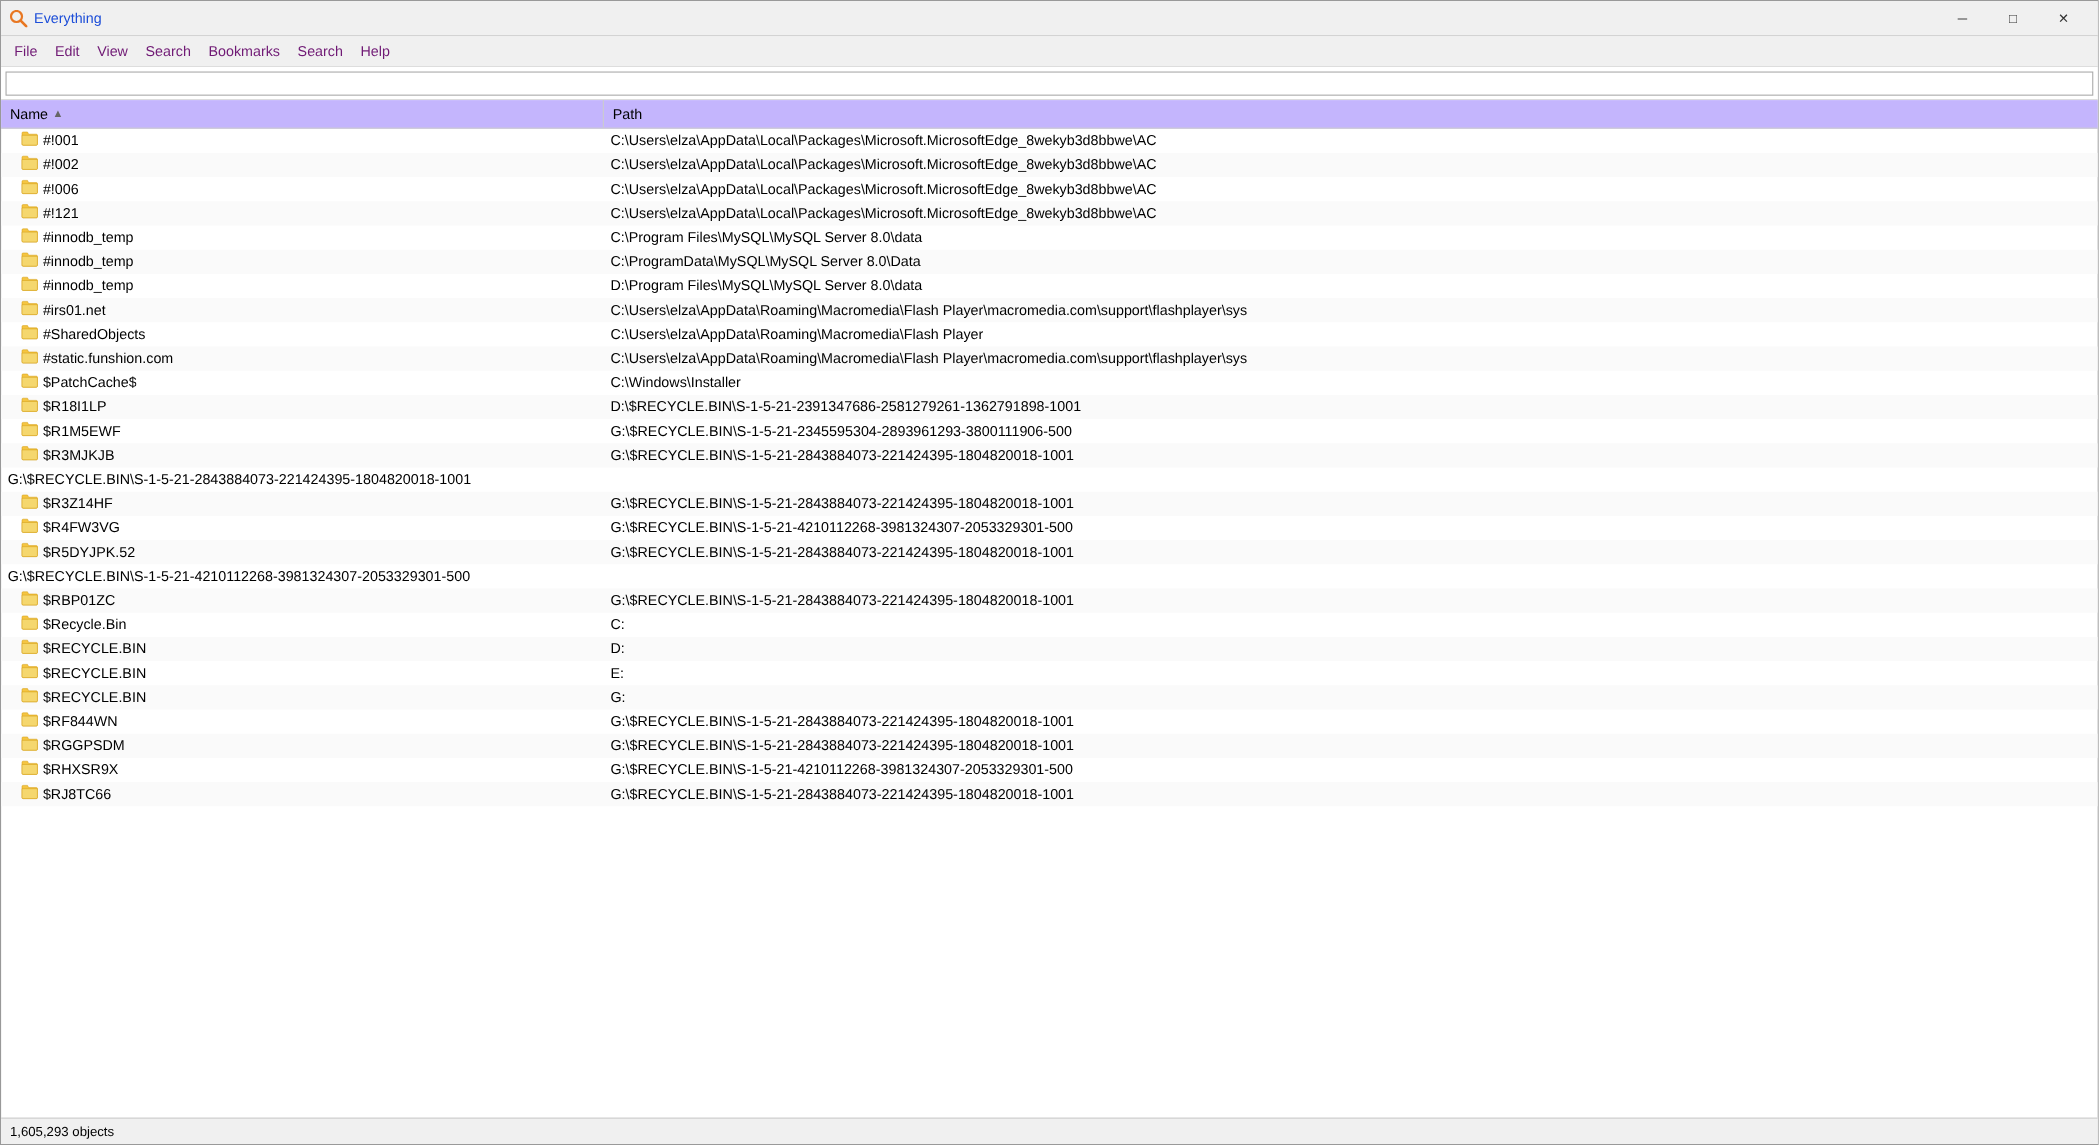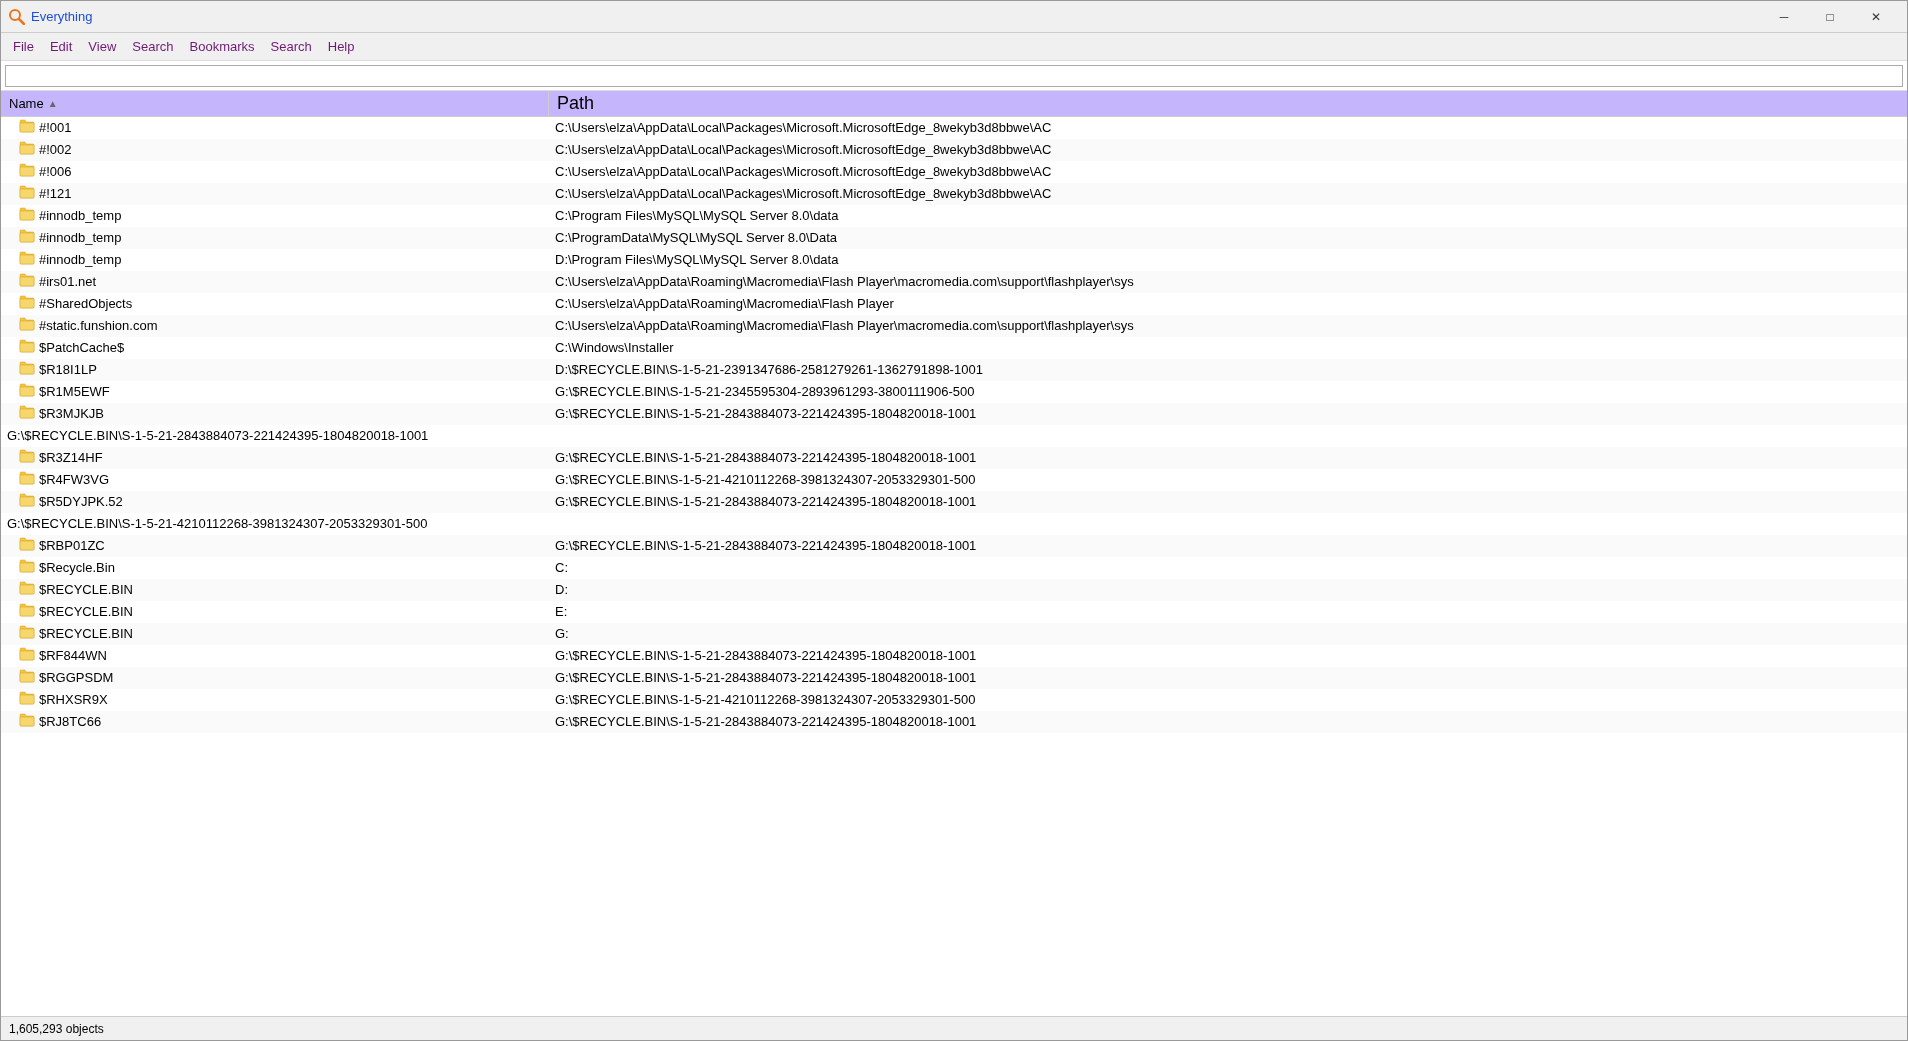--- a/index.html
+++ b/index.html
@@ -103,21 +103,21 @@
       align-items: center;
       gap: 4px;
       border-right: 1px solid #ccc;
       height: 100%;
       cursor: pointer;
     }
     .col-path {
       flex: 1;
       padding: 0 8px;
       font-weight: normal;
-      font-size: 18px;
+      font-size: 13px;
       height: 100%;
       display: flex;
       align-items: center;
       cursor: pointer;
     }
     .content-area {
       flex: 1;
       overflow: hidden;
       display: flex;
       flex-direction: column;

